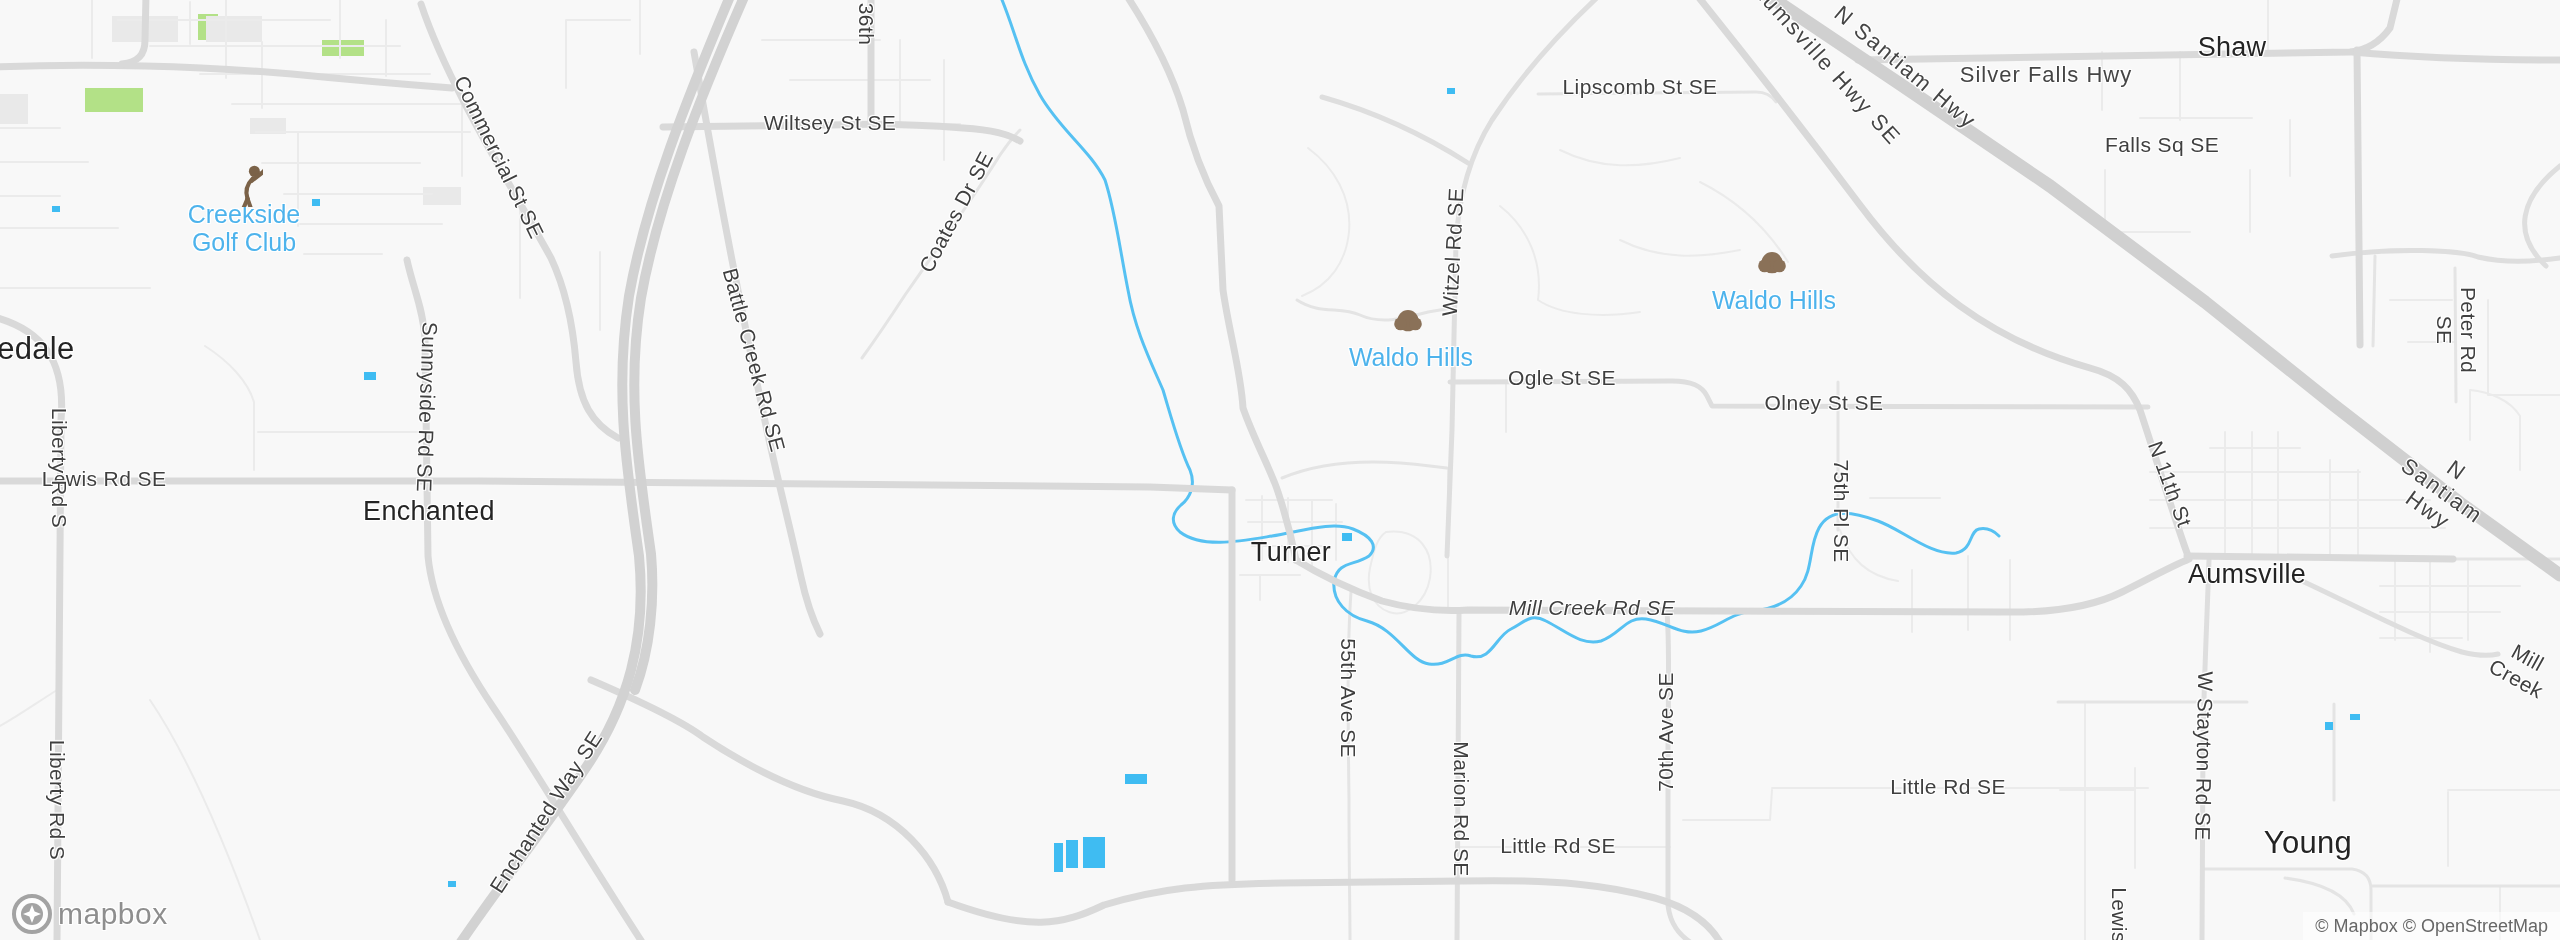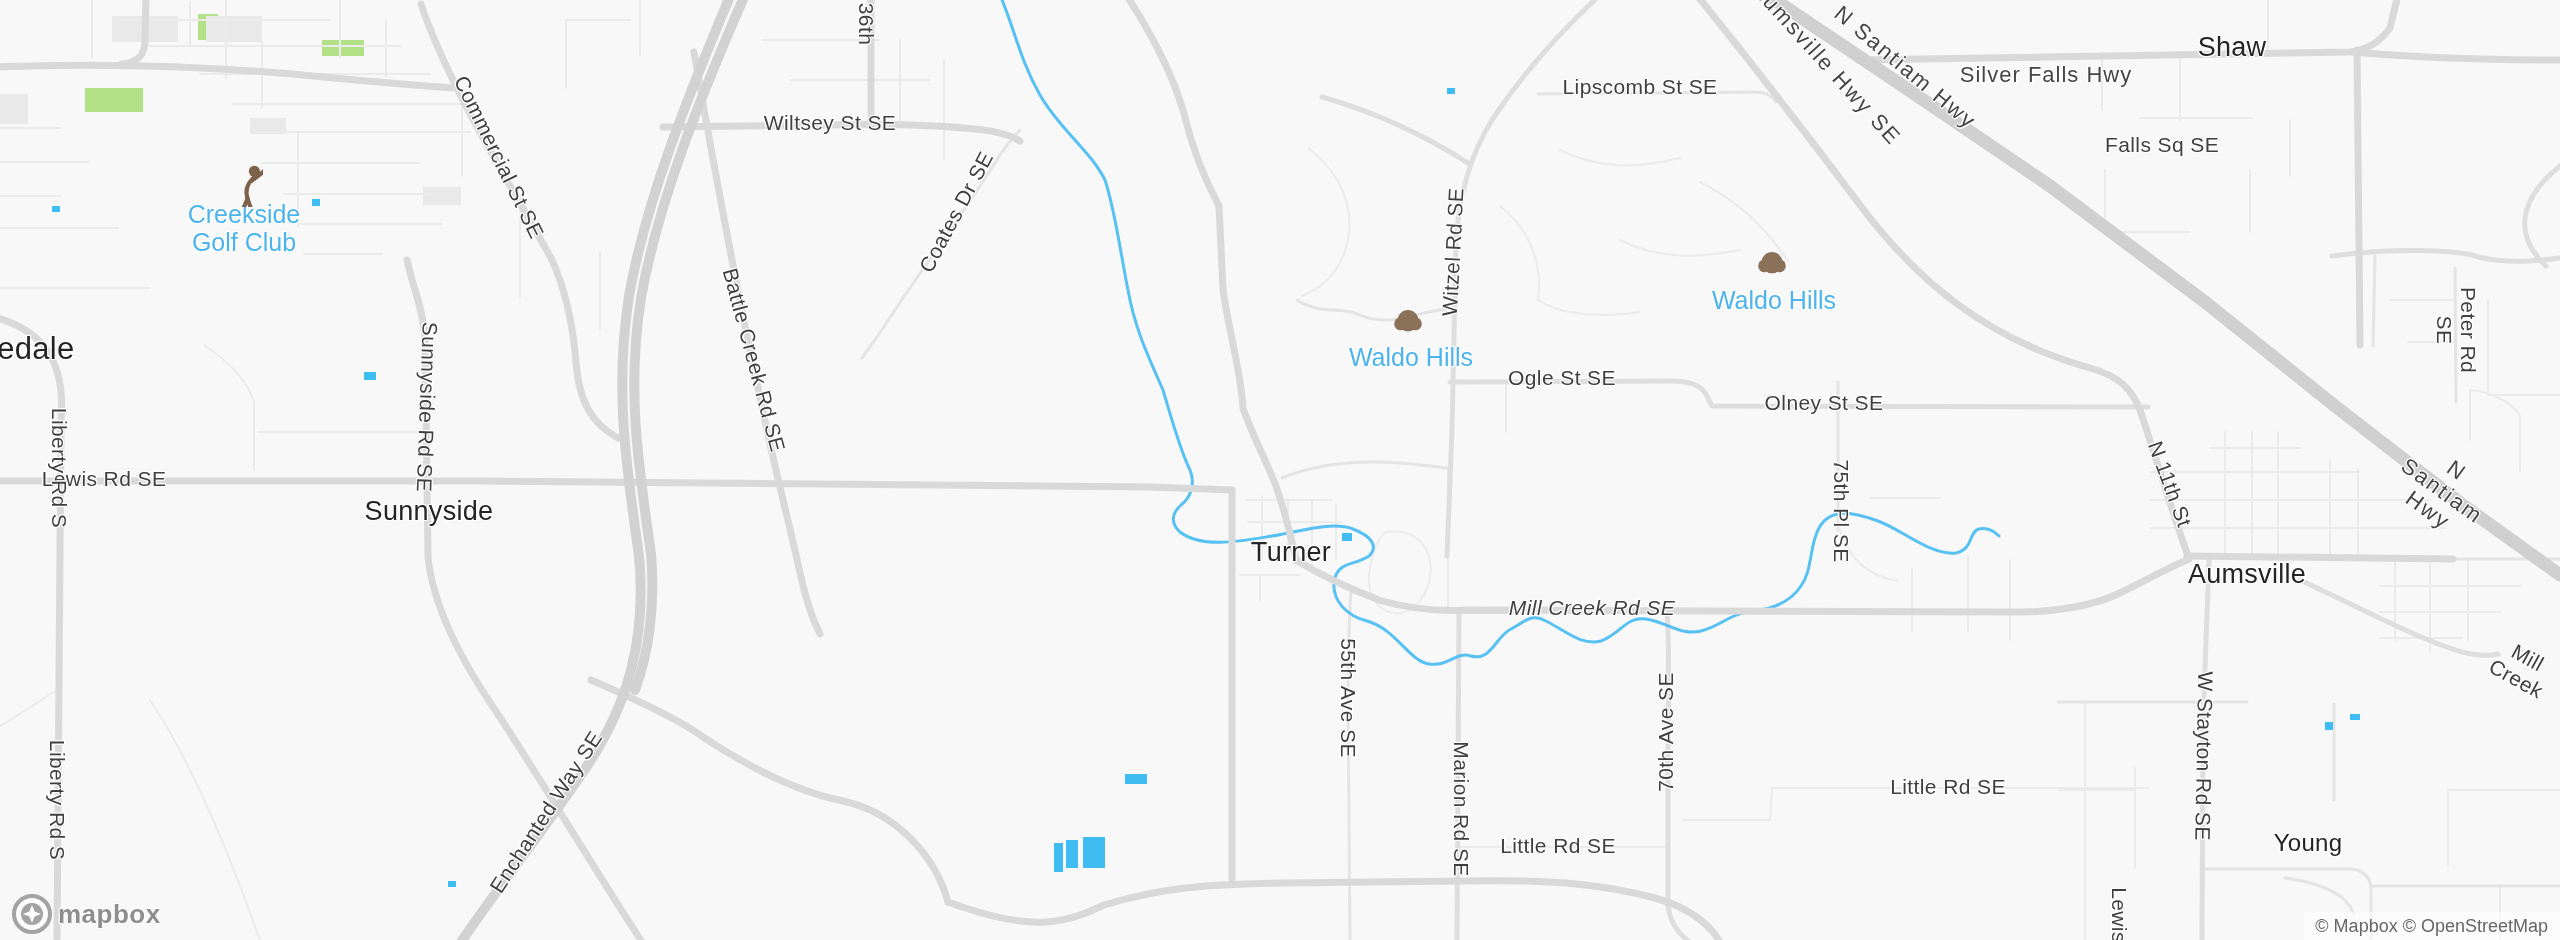--- a/index.html
+++ b/index.html
@@ -17,26 +17,26 @@
   .water{fill:#3fbcf2;stroke:none}
   .park{fill:#b3e187;stroke:none}
   .bld{fill:#e9e9e9;stroke:none}
   #labels{position:absolute;left:0;top:0;width:100%;height:100%;pointer-events:none;}
   .lbl{position:absolute;white-space:pre-line;text-align:center;line-height:1.12;
        text-shadow:-1px -1px 0 #fff,1px -1px 0 #fff,-1px 1px 0 #fff,1px 1px 0 #fff,0 0 3px #fff;}
   .road{font-size:21px;color:#3f3f3f;font-weight:500;letter-spacing:.4px;}
   .road.hwy{font-size:22px;color:#454545;}
   .town{font-size:27px;color:#242424;font-weight:500;letter-spacing:.3px;}
   .town.lg{font-size:31px;}
-  .town.sm{font-size:24px;}
+  .town.sm{font-size:31px;}
   .poi{font-size:25px;color:#4db3ec;font-weight:500;}
   .icon{text-shadow:none;}
   .poi-icon{display:block;}
   #logo{position:absolute;left:10px;bottom:4px;display:flex;align-items:center;gap:4px;}
-  #logo .word{font-size:26px;font-weight:700;color:#8e8e8e;letter-spacing:.5px;
+  #logo .word{font-size:30px;font-weight:400;color:#8e8e8e;letter-spacing:.5px;
        text-shadow:-1px -1px 0 #fff,1px -1px 0 #fff,-1px 1px 0 #fff,1px 1px 0 #fff,0 0 2px #fff;}
   #attrib{position:absolute;right:0;bottom:0;height:28px;display:flex;align-items:center;
        padding:0 12px;background:rgba(255,255,255,.55);font-size:18px;color:#676767;margin-top:12px;}
 </style>
 </head>
 <body>
 
 <div id="stage">
 
   <svg id="basemap" width="2560" height="940" viewBox="0 0 2560 940">
@@ -164,21 +164,21 @@
   <div id="labels">
       <div class="lbl town lg" style="left: 28px; top: 349px; transform: translate(-50%, -50%) rotate(0deg);">sedale</div>
       <div class="lbl poi" style="left: 244px; top: 228px; transform: translate(-50%, -50%) rotate(0deg);">Creekside
 Golf Club</div>
       <div class="lbl icon" style="left: 242px; top: 185px; transform: translate(-50%, -50%) rotate(0deg);"><svg class="poi-icon" width="42" height="44" viewBox="0 0 30 32">
           <use href="#golfer"></use>
         </svg></div>
       <div class="lbl road" style="left: 104px; top: 479px; transform: translate(-50%, -50%) rotate(0deg);">Lewis Rd SE</div>
       <div class="lbl road" style="left: 59px; top: 468px; transform: translate(-50%, -50%) rotate(90deg);">Liberty Rd S</div>
       <div class="lbl road" style="left: 57px; top: 800px; transform: translate(-50%, -50%) rotate(90deg);">Liberty Rd S</div>
-      <div class="lbl town" style="left: 429px; top: 511px; transform: translate(-50%, -50%) rotate(0deg);">Sunnyside</div>
+      <div class="lbl town" style="left: 429px; top: 511px; transform: translate(-50%, -50%) rotate(0deg);">Enchanted</div>
       <div class="lbl road" style="left: 427px; top: 407px; transform: translate(-50%, -50%) rotate(92deg);">Sunnyside Rd SE</div>
       <div class="lbl road" style="left: 499px; top: 157px; transform: translate(-50%, -50%) rotate(64deg);">Commercial St SE</div>
       <div class="lbl road" style="left: 754px; top: 360px; transform: translate(-50%, -50%) rotate(75deg);">Battle Creek Rd SE</div>
       <div class="lbl road" style="left: 866px; top: 24px; transform: translate(-50%, -50%) rotate(90deg);">36th</div>
       <div class="lbl road" style="left: 830px; top: 123px; transform: translate(-50%, -50%) rotate(0deg);">Wiltsey St SE</div>
       <div class="lbl road" style="left: 956px; top: 212px; transform: translate(-50%, -50%) rotate(-62deg);">Coates Dr SE</div>
       <div class="lbl road" style="left: 546px; top: 812px; transform: translate(-50%, -50%) rotate(-57deg);">Enchanted Way SE</div>
       <div class="lbl town" style="left: 1291px; top: 552px; transform: translate(-50%, -50%) rotate(0deg);">Turner</div>
       <div class="lbl road" style="left: 1348px; top: 698px; transform: translate(-50%, -50%) rotate(90deg);">55th Ave SE</div>
       <div class="lbl poi" style="left: 1411px; top: 357px; transform: translate(-50%, -50%) rotate(0deg);">Waldo Hills</div>

